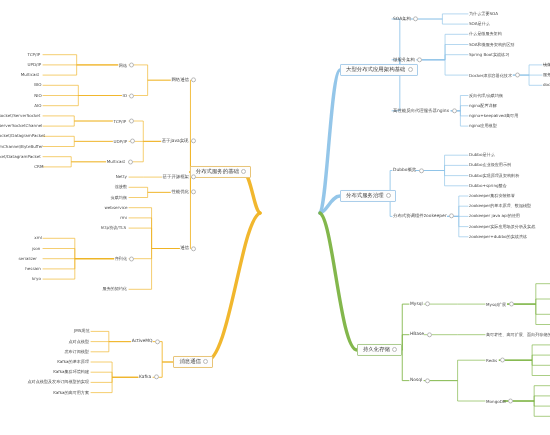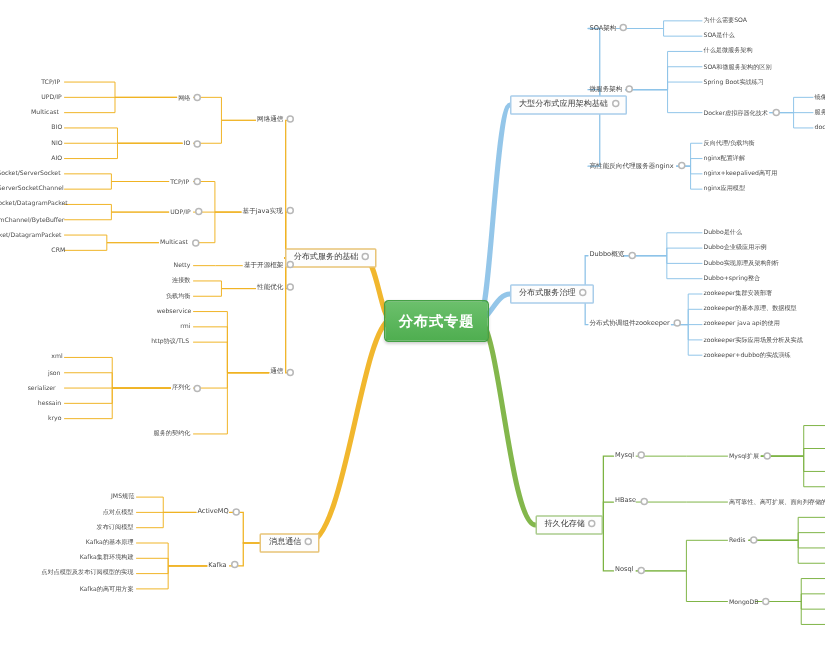--- a/index.html
+++ b/index.html
@@ -155,23 +155,20 @@
       <path d="M 130.64 341.6 H 108.838 V 331.40000000000003 H 91" fill="none" stroke="#f0b323" stroke-width="0.65" stroke-linecap="round"></path>
       <path d="M 130.64 341.6 H 108.838 V 341.6 H 91" fill="none" stroke="#f0b323" stroke-width="0.65" stroke-linecap="round"></path>
       <path d="M 130.64 341.6 H 108.838 V 351.8 H 91" fill="none" stroke="#f0b323" stroke-width="0.65" stroke-linecap="round"></path>
       <path d="M 173.4 362 H 162.18 V 377.3 H 153" fill="none" stroke="#f0b323" stroke-width="0.85" stroke-linecap="round"></path>
       <path d="M 137.9 377.3 H 112.105 V 362.00000000000006 H 91" fill="none" stroke="#f0b323" stroke-width="0.65" stroke-linecap="round"></path>
       <path d="M 137.9 377.3 H 112.105 V 372.20000000000005 H 91" fill="none" stroke="#f0b323" stroke-width="0.65" stroke-linecap="round"></path>
       <path d="M 137.9 377.3 H 112.105 V 382.40000000000003 H 91" fill="none" stroke="#f0b323" stroke-width="0.65" stroke-linecap="round"></path>
       <path d="M 137.9 377.3 H 112.105 V 392.6 H 91" fill="none" stroke="#f0b323" stroke-width="0.65" stroke-linecap="round"></path>
     </svg>
 
-  <div id="root">
-    <span>分布式专题</span>
-  </div>
 
   <div id="nodes">
       <div class="node lvl1 b-blue" style="top: 70px; left: 340px;"><span class="txt">大型分布式应用架构基础</span><span class="hdl"></span></div>
       <div class="node lvl2" style="top: 19px; left: 392px;"><span class="txt">SOA架构</span><span class="hdl"></span></div>
       <div class="node lvl3" style="top: 13.9px; left: 468px;"><span class="txt">为什么需要SOA</span></div>
       <div class="node lvl3" style="top: 24.1px; left: 468px;"><span class="txt">SOA是什么</span></div>
       <div class="node lvl2" style="top: 59.8px; left: 392px;"><span class="txt">微服务架构</span><span class="hdl"></span></div>
       <div class="node lvl3" style="top: 34.3px; left: 468px;"><span class="txt">什么是微服务架构</span></div>
       <div class="node lvl3" style="top: 44.5px; left: 468px;"><span class="txt">SOA和微服务架构的区别</span></div>
       <div class="node lvl3" style="top: 54.7px; left: 468px;"><span class="txt">Spring Boot实战练习</span></div>

